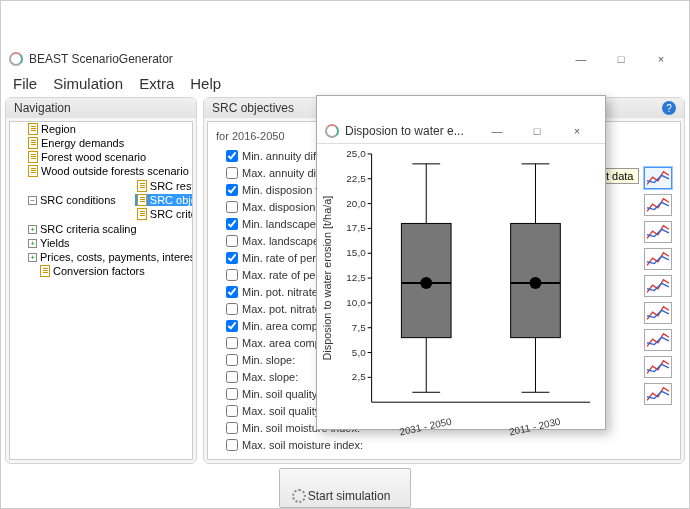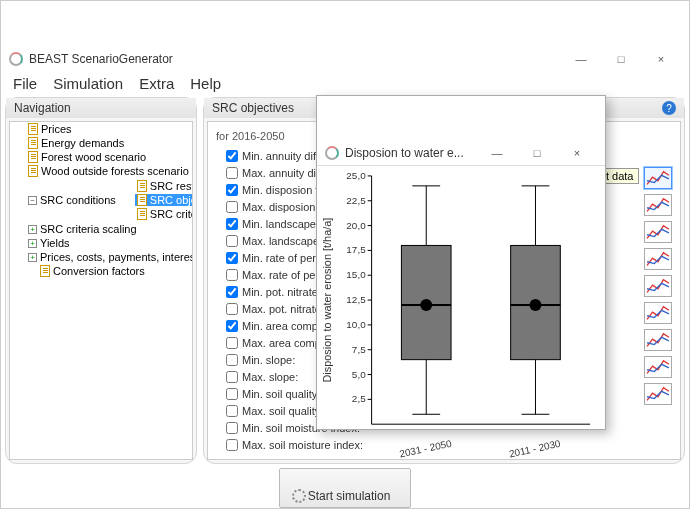--- a/index.html
+++ b/index.html
@@ -5,21 +5,21 @@
 * { box-sizing: border-box; margin: 0; padding: 0; font-family: "Segoe UI", Tahoma, sans-serif; }
 body { background: #f0f0f0; width: 690px; height: 509px; overflow: hidden; }
 .window { width: 690px; height: 509px; background: #fff; display: flex; flex-direction: column; border: 1px solid #ccc; }
 .titlebar { height: 28px; display: flex; align-items: center; padding: 0 8px; font-size: 12px; color: #333; margin-top: 44px; }
 .titlebar .logo { width: 14px; height: 14px; margin-right: 6px; border: 2px solid #aaa; border-right-color: #5a9; border-top-color: #d88; border-radius: 50%; }
 .titlebar .spacer { flex: 1; }
 .titlebar .wbtn { width: 40px; height: 28px; display: flex; align-items: center; justify-content: center; color: #555; font-size: 11px; }
 .menubar { height: 20px; display: flex; align-items: center; padding: 0 4px; font-size: 15px; color: #333; }
 .menubar .menuitem { padding: 2px 8px; }
 .body { flex: 1; display: flex; gap: 6px; padding: 4px; min-height: 0; }
-.panel { background: #f6f6f6; border: 1px solid #d5d5d5; border-radius: 12px; display: flex; flex-direction: column; }
+.panel { background: #f6f6f6; border: 1px solid #d5d5d5; border-radius: 6px; display: flex; flex-direction: column; }
 .panel-header { background: linear-gradient(#f0f0f0,#e3e3e3); padding: 3px 8px; font-size: 12px; color: #333; display: flex; align-items: center; }
 .panel-header .help { margin-left: auto; width: 14px; height: 14px; border-radius: 50%; background: #2a78d4; color: #fff; font-size: 10px; display: flex; align-items: center; justify-content: center; }
 .nav { width: 192px; }
 .tree { flex: 1; background: #fff; margin: 3px; border: 1px solid #ccc; overflow: auto; font-size: 11px; }
 .tree ul { list-style: none; padding-left: 14px; }
 .tree li { padding: 1px 2px; white-space: nowrap; display: flex; align-items: center; gap: 3px; }
 .tree li > ul { padding-left: 12px; }
 .tree .node { display: flex; align-items: center; gap: 3px; padding: 0 2px; }
 .tree .sel { background: #3399ff; color: #fff; }
 .icon-minus { display:inline-block; width:9px; height:9px; border:1px solid #888; font-size:8px; line-height:7px; text-align:center; color:#555; }
@@ -30,21 +30,21 @@
 .main-inner { flex: 1; background: #fff; margin: 3px; border: 1px solid #ccc; padding: 8px; overflow: hidden; font-size: 11px; position: relative; }
 .subhead { color: #555; margin-bottom: 8px; }
 .objlist { display: flex; flex-direction: column; gap: 5px; margin-left: 10px; }
 .objrow { display: flex; align-items: center; gap: 4px; color: #333; }
 .objrow input[type=checkbox] { width: 12px; height: 12px; }
 .side-icons { position: absolute; right: 8px; top: 45px; display: flex; flex-direction: column; gap: 5px; }
 .thumb { width: 28px; height: 22px; border: 1px solid #aaa; background: #fff; position: relative; }
 .thumb.active { border: 1px solid #4a90ff; box-shadow: 0 0 0 1px #9cf; background: #eef6ff; }
 .thumb svg { width: 100%; height: 100%; }
 .tooltip { position: absolute; left: -170px; top: 0px; background: #ffffe1; border: 1px solid #999; font-size: 11px; padding: 1px 4px; white-space: nowrap; color: #000; }
-.popup { position: absolute; left: 316px; top: 95px; width: 290px; height: 335px; background: #fff; border: 1px solid #aaa; box-shadow: 4px 4px 10px rgba(0,0,0,.25); display: flex; flex-direction: column; z-index: 10; }
+.popup { position: absolute; left: 316px; top: 95px; width: 290px; height: 335px; background: #fff; border: 1px solid #aaa; box-shadow: 4px 4px 10px rgba(0,0,0,.25); display: flex; flex-direction: column; z-index: 10; justify-content: center; }
 .popup .titlebar { height: 26px; border-bottom: 1px solid #ddd; }
 .popup .chart { flex: 1; position: relative; }
 .footer { height: 40px; display: flex; align-items: center; justify-content: center; }
 .startbtn { padding: 20px 20px 4px 12px; font-size: 12px; border: 1px solid #bbb; background: linear-gradient(#f8f8f8,#e8e8e8); border-radius: 2px; display: flex; align-items: center; gap: 2px; color: #333; }
 .startbtn .gear { width: 14px; height: 14px; border: 2px dotted #888; border-radius: 50%; }
 .valbox { position:absolute; left:286px; top:-3px; width:60px; height:18px; border:1px solid #bbb; background:#fff; font-size:10px; padding:1px 3px; color:#888; z-index:1; overflow:hidden; }
 </style>
 </head>
 <body>
 
@@ -66,21 +66,21 @@
   <div class="body">
     <div class="panel nav">
       <div class="panel-header">
         <span>Navigation</span>
       </div>
       <div class="tree">
         <ul>
           <li>
               <span class="node">
                 <span class="icon-doc"></span>
-                <span>Prices</span>
+                <span>Region</span>
               </span>
             </li>
           <li>
               <span class="node">
                 <span class="icon-doc"></span>
                 <span>Energy demands</span>
               </span>
             </li>
           <li>
               <span class="node">

